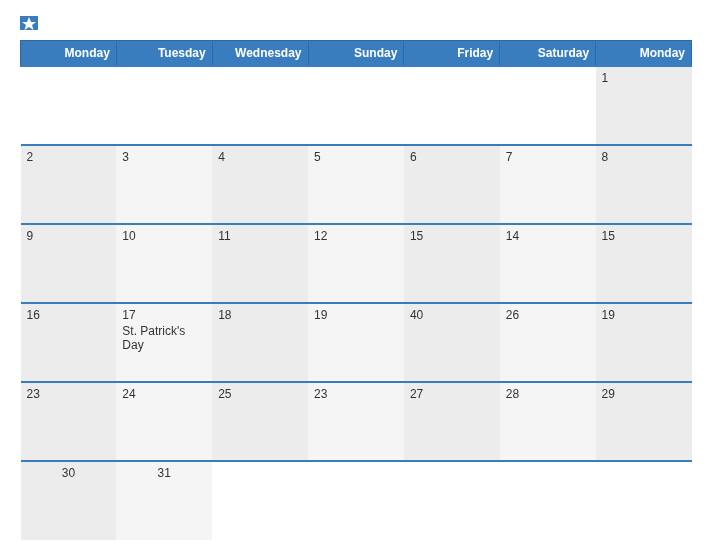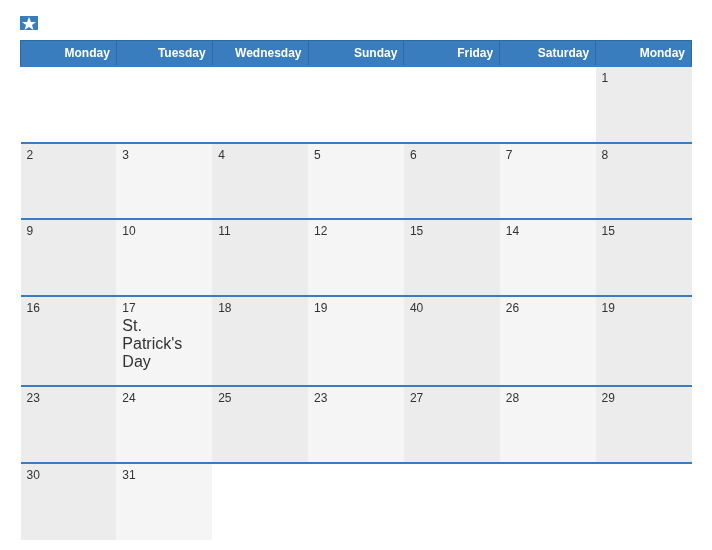--- a/index.html
+++ b/index.html
@@ -104,27 +104,28 @@
     }
 
     .day-num {
       display: block;
       font-size: 12px;
       color: #333;
       margin-bottom: 2px;
     }
 
     .event {
-      font-size: 16px;
+      font-size: 12px;
       color: #333;
       margin-top: 2px;
     }
 
     .last-row td {
       height: 55px;
+      text-align: center;
     }
   </style>
 </head>
 <body>
 
 <div class="header">
   <div class="logo">
     <svg class="logo-flag" viewBox="0 0 18 14" xmlns="http://www.w3.org/2000/svg">
       <rect width="18" height="14" fill="#3a7dbf"></rect>
       <polygon points="9,1 11,6 16,6 12,9 13.5,14 9,11 4.5,14 6,9 2,6 7,6" fill="#fff"></polygon>

